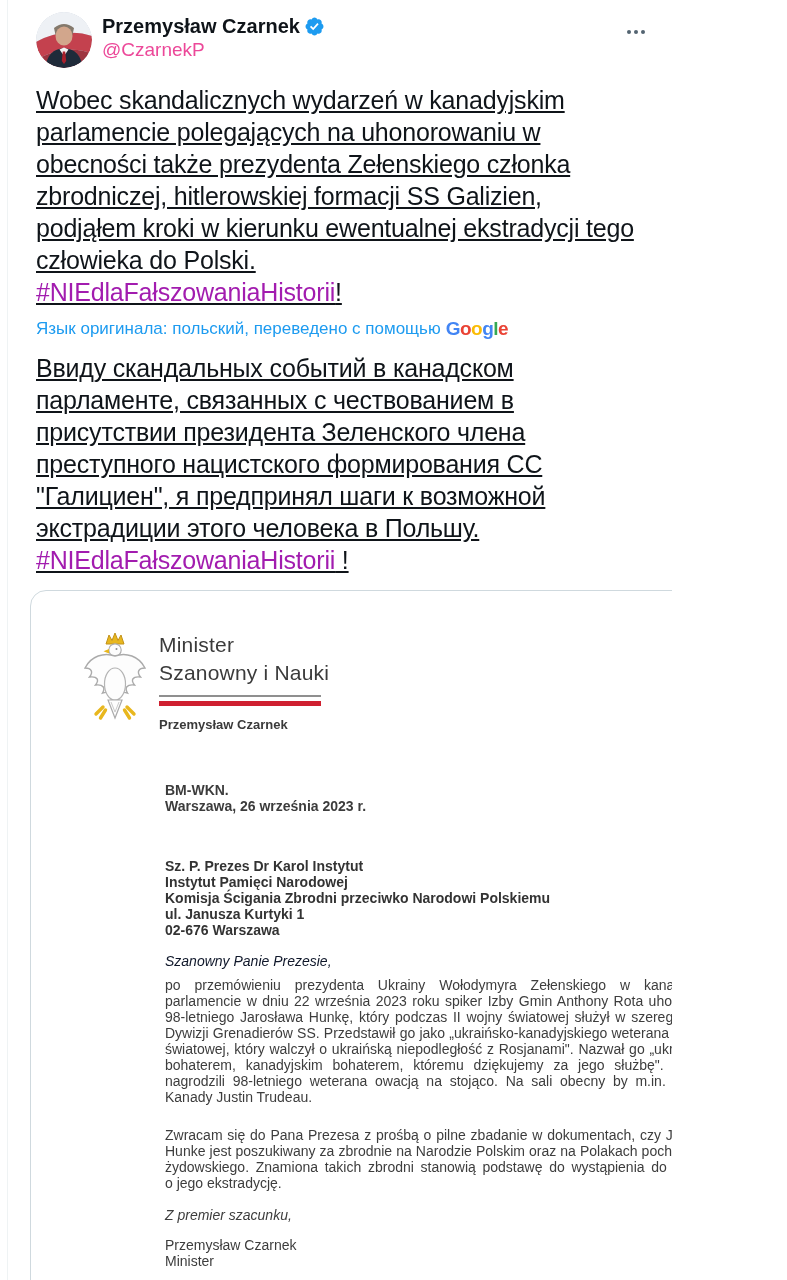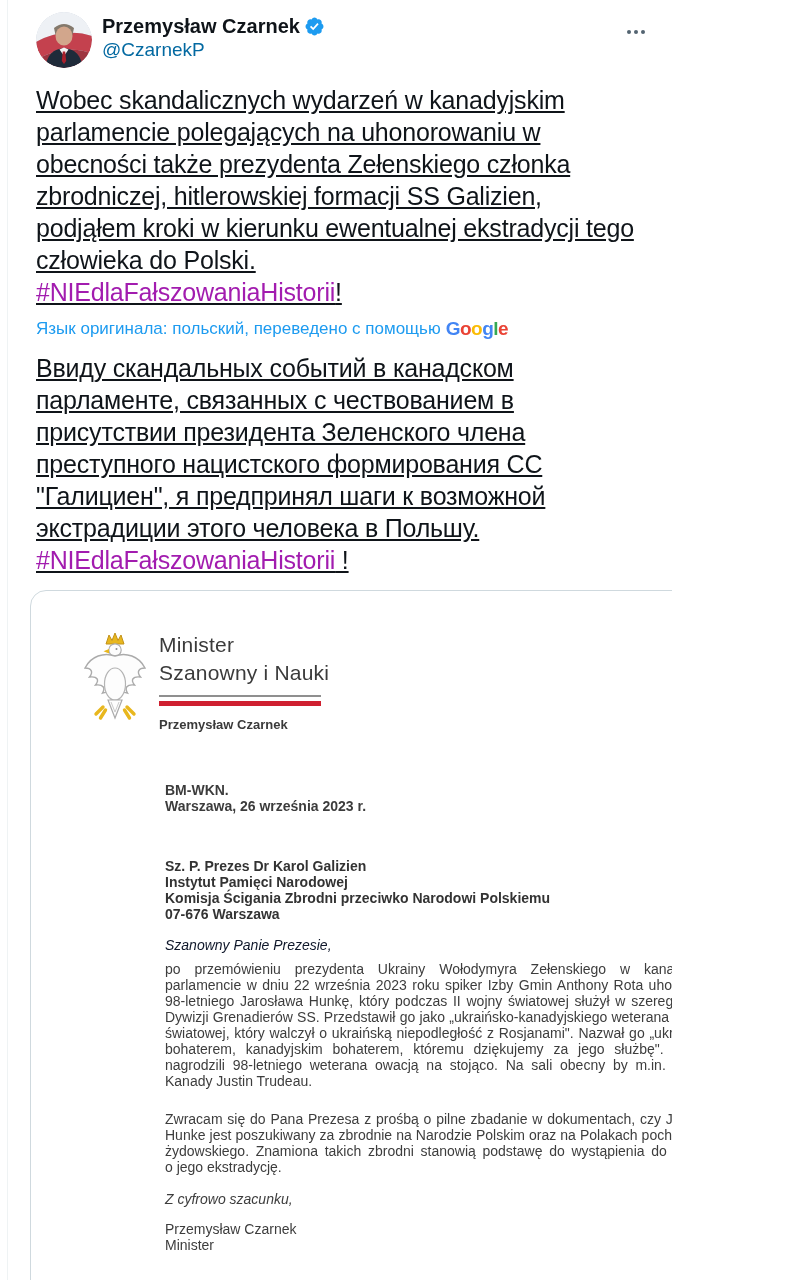--- a/index.html
+++ b/index.html
@@ -16,21 +16,21 @@
   }
 
   
   .tw-header{display:flex;align-items:flex-start;padding:12px 24px 0 36px;}
   .avatar{width:56px;height:56px;border-radius:50%;overflow:hidden;flex:0 0 auto;cursor:pointer;}
   .avatar svg{display:block;}
   .id-block{margin-left:10px;padding-top:2px;min-width:0;}
   .name-row{display:flex;align-items:center;}
   .name{font-size:20px;font-weight:700;line-height:24px;color:#0f1419;cursor:pointer;}
   .badge{margin-left:4px;width:21px;height:21px;display:inline-flex;}
-  .handle{font-size:19px;line-height:24px;color:#0369a1;cursor:pointer;}
+  .handle{font-size:19px;line-height:24px;color:#ec4899;cursor:pointer;}
   .more-btn{margin-left:auto;padding:8px 0 0 0;cursor:pointer;color:#536471;}
 
   
   .tweet-text{
     margin:16px 26px 0 36px;
     font-size:25px;line-height:32px;
     color:#0f1419;letter-spacing:-0.2px;
     word-wrap:break-word;
     text-decoration:underline;
   }
@@ -174,32 +174,33 @@
         </div>
       </div>
 
       <div class="letter-body">
         <div class="ref-block">
           <div>BM-WKN.</div>
           <div>Warszawa,  26 września 2023 r.</div>
         </div>
 
         <div class="addressee">
-          <div>Sz. P. Prezes Dr Karol Galizien</div>
+          <div>Sz. P. Prezes Dr Karol Instytut</div>
           <div>Instytut Pamięci Narodowej</div>
           <div>Komisja Ścigania Zbrodni przeciwko Narodowi Polskiemu</div>
-          <div>07-676 Warszawa</div>
+          <div>ul. Janusza Kurtyki 1</div>
+          <div>02-676 Warszawa</div>
         </div>
 
         <div class="salutation">Szanowny Panie Prezesie,</div>
 
         <p class="para p1">po przemówieniu prezydenta Ukrainy Wołodymyra Zełenskiego w kanadyjskim parlamencie w dniu 22 września 2023 roku spiker Izby Gmin Anthony Rota uhonorował 98-letniego Jarosława Hunkę, który podczas II wojny światowej służył w szeregach 14. Dywizji Grenadierów SS. Przedstawił go jako „ukraińsko-kanadyjskiego weterana II wojny światowej, który walczył o ukraińską niepodległość z Rosjanami". Nazwał go „ukraińskim bohaterem, kanadyjskim bohaterem, któremu dziękujemy za jego służbę". Zebrani nagrodzili 98-letniego weterana owacją na stojąco. Na sali obecny by m.in. premier Kanady Justin Trudeau.</p>
         <p class="para p2">Zwracam się do Pana Prezesa z prośbą o pilne zbadanie w dokumentach, czy Jarosław Hunke jest poszukiwany za zbrodnie na Narodzie Polskim oraz na Polakach pochodzenia żydowskiego. Znamiona takich zbrodni stanowią podstawę do wystąpienia do Kanady o&nbsp;jego ekstradycję.</p>
 
-        <div class="closing">Z cyfrowo szacunku,</div>
+        <div class="closing">Z premier szacunku,</div>
 
         <div class="signature">
           <div>Przemysław Czarnek</div>
           <div>Minister</div>
         </div>
       </div>
 
     </div>
   </div>
 

